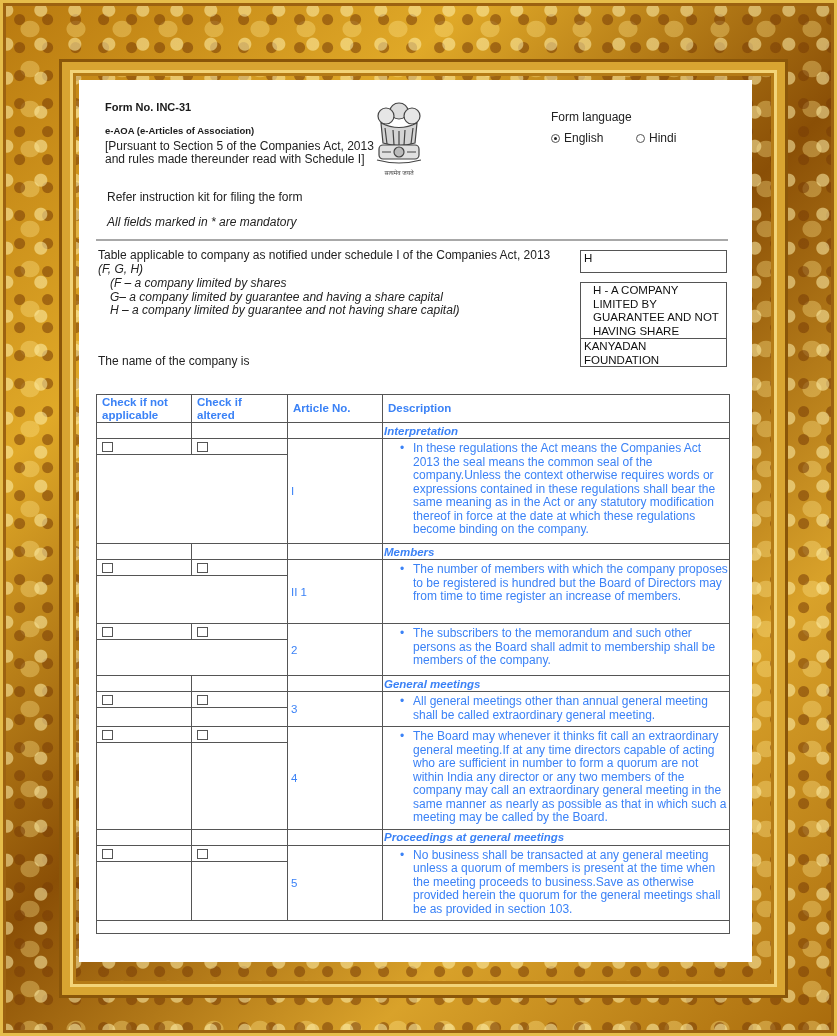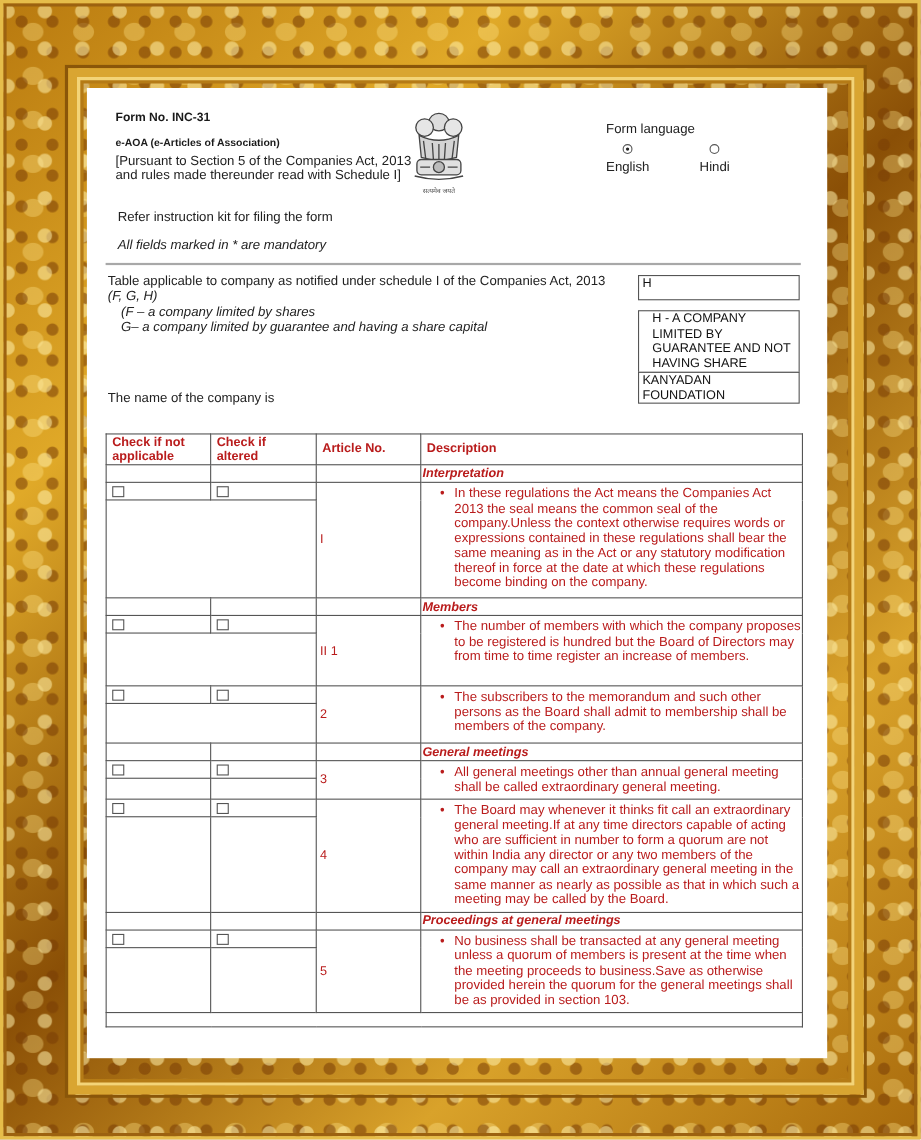--- a/index.html
+++ b/index.html
@@ -19,33 +19,33 @@
   .form-no { position:absolute; left:105px; top:101px; font-size:11px; font-weight:bold; color:#1a1a1a; }
   .eaoa { position:absolute; left:105px; top:125px; font-size:9.5px; font-weight:bold; color:#1a1a1a; }
   .pursuant { position:absolute; left:105px; top:140px; width:270px; font-size:12px; line-height:13px; color:#222; }
   .refer { position:absolute; left:107px; top:190px; font-size:12px; color:#222; }
   .mandatory { position:absolute; left:107px; top:215px; font-size:12px; font-style:italic; color:#222; }
 
   .emblem { position:absolute; left:373px; top:98px; width:52px; height:84px; }
   .emblem-motto { position:absolute; left:372px; top:169px; width:54px; text-align:center; font-size:6px; color:#444; }
 
   .lang-label { position:absolute; left:551px; top:110px; font-size:12px; color:#222; }
-  .lang-opt { position:absolute; top:131px; font-size:12px; color:#222; display:flex; align-items:center; gap:4px; cursor:pointer;flex-direction:column; }
+  .lang-opt { position:absolute; top:131px; font-size:12px; color:#222; display:flex; align-items:center; gap:4px; cursor:pointer; }
   .radio { width:9px; height:9px; border:1px solid #555; border-radius:50%; position:relative; box-sizing:border-box; }
   .radio.on::after { content:""; position:absolute; left:2px; top:2px; width:3px; height:3px; background:#222; border-radius:50%; }
 
   .sep { position:absolute; left:96px; top:239px; width:632px; height:2px; background:#a8a8a8; }
 
   .q { position:absolute; font-size:12px; color:#222; line-height:13.5px; }
   .q i { font-style:italic; }
   .ind { padding-left:12px; font-style:italic; }
 
   .field { position:absolute; left:580px; width:147px; border:1px solid #555; box-sizing:border-box; font-size:11.5px; line-height:13.5px; padding:1px 3px; color:#111; background:#fff; }
 
-  table.aoa { position:absolute; left:96px; top:394px; width:633px; border-collapse:collapse; table-layout:fixed; font-size:12px; color:#b91c1c;padding-left:20px; }
+  table.aoa { position:absolute; left:96px; top:394px; width:633px; border-collapse:collapse; table-layout:fixed; font-size:12px; color:#3b82f6;padding-left:20px; }
   table.aoa td, table.aoa th { border:1px solid #555; padding:0; vertical-align:middle; }
   table.aoa th { font-weight:bold; text-align:left; font-size:11.5px; padding:1px 5px; line-height:12.5px; height:24px; }
   .sec { font-weight:bold; font-style:italic; font-size:11.5px; padding:0 1px !important; height:15px; }
   .cb-cell { height:15px; padding:0 5px !important; vertical-align:middle; }
   .cb { display:inline-block; width:11px; height:10px; border:1px solid #555; box-sizing:border-box; vertical-align:middle; cursor:pointer; background:#fff; }
   .art { padding-left:3px !important; font-size:11.5px; }
   .desc { padding:3px 1px 4px 30px !important; position:relative; line-height:13.5px; vertical-align:top !important; font-size:12px; }
   .desc .bullet { position:absolute; left:17px; top:3px; }
   .footer-row td { height:12px; }
 </style>
@@ -93,20 +93,21 @@
 
 <div class="q" style="left:98px; top:249px; width:475px;">
   <div>Table applicable to company as notified under schedule I of the Companies Act, 2013</div>
   <div><i>(F, G, H)</i></div>
 </div>
 <div class="field" style="top:250px; height:23px;">H</div>
 
 <div class="q" style="left:98px; top:277px; width:475px;">
   <div class="ind">(F – a company limited by shares</div>
   <div class="ind">G– a company limited by guarantee and having a share capital</div>
+  <div class="ind">H – a company limited by guarantee and not having share capital)</div>
 </div>
 <div class="field" style="top:282px; height:57px;padding-left:12px;">H - A COMPANY LIMITED BY GUARANTEE AND NOT HAVING SHARE CAPITAL</div>
 
 <div class="q" style="left:98px; top:355px;">The name of the company is</div>
 <div class="field" style="top:338px; height:29px;">KANYADAN FOUNDATION</div>
 
 <table class="aoa">
   <colgroup>
       <col style="width:95px">
       <col style="width:96px">

